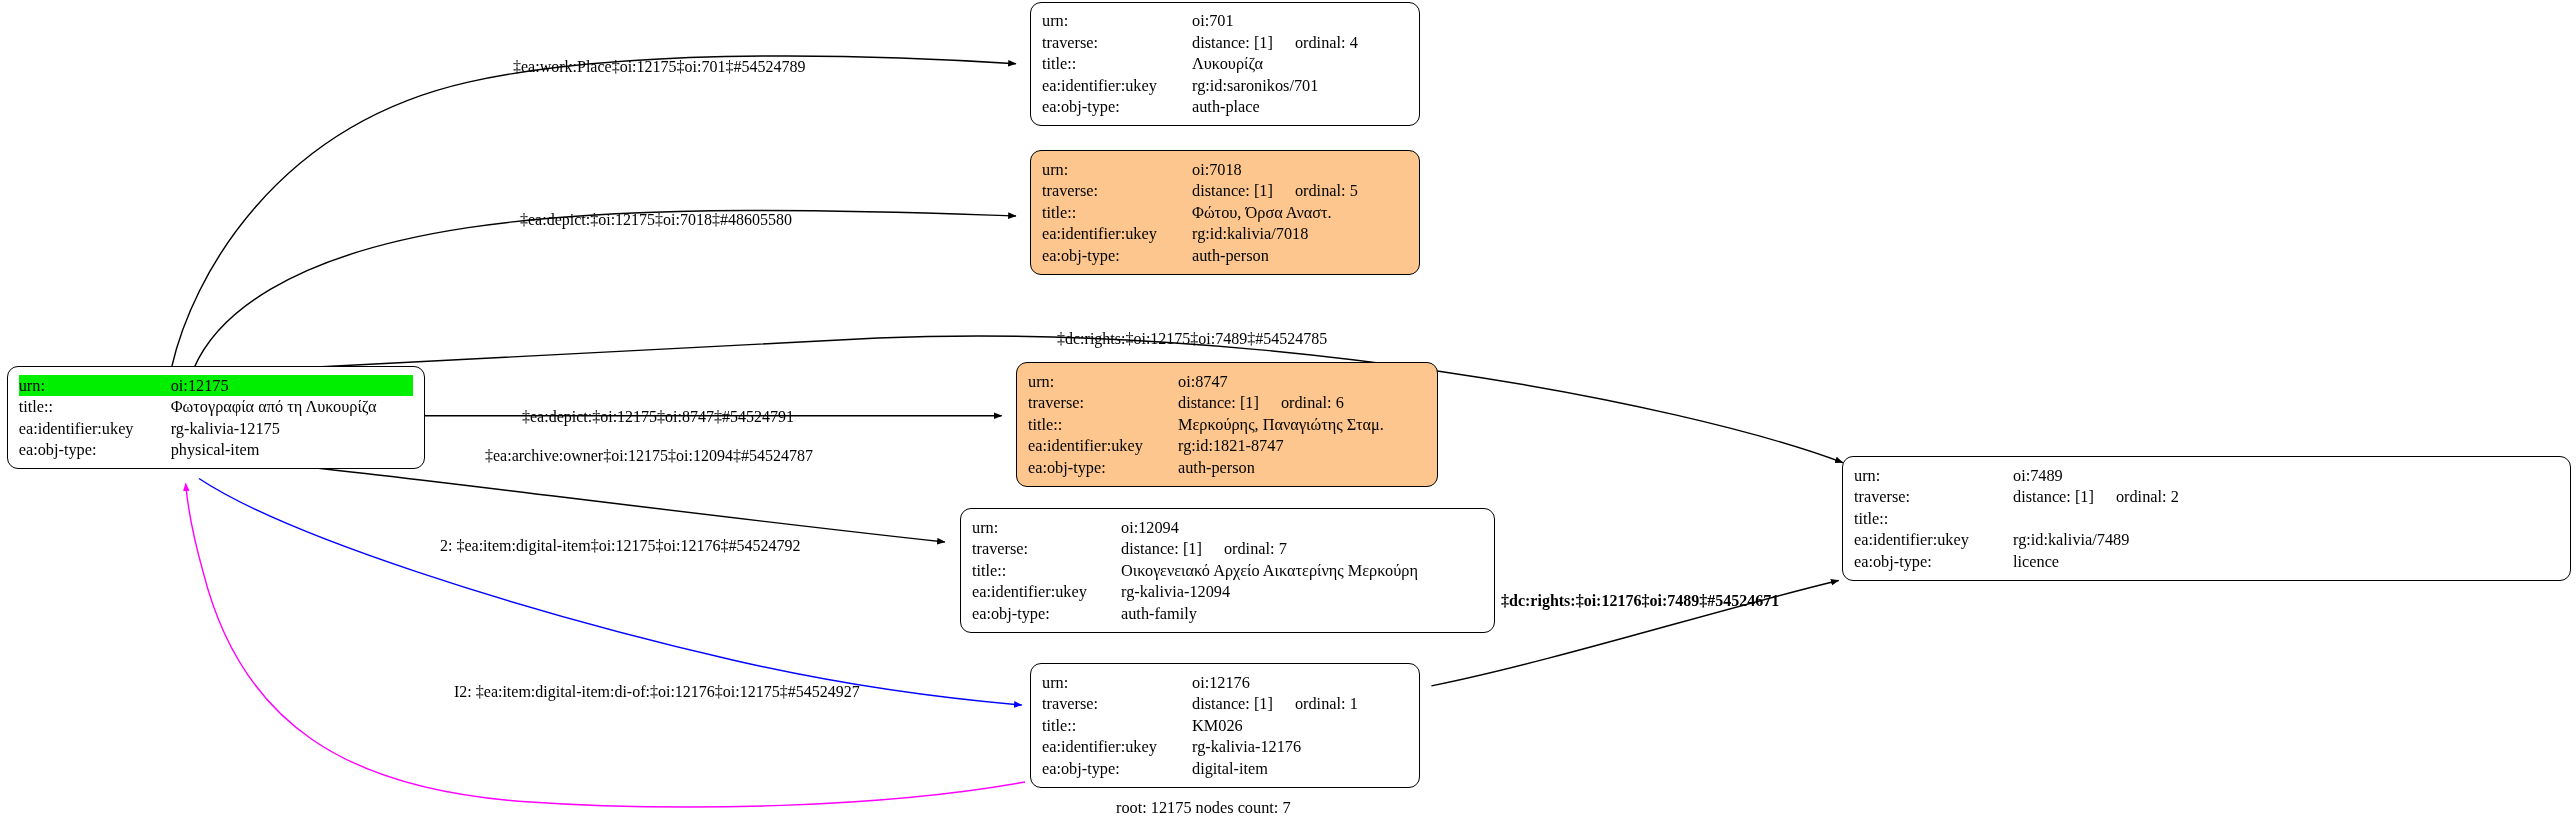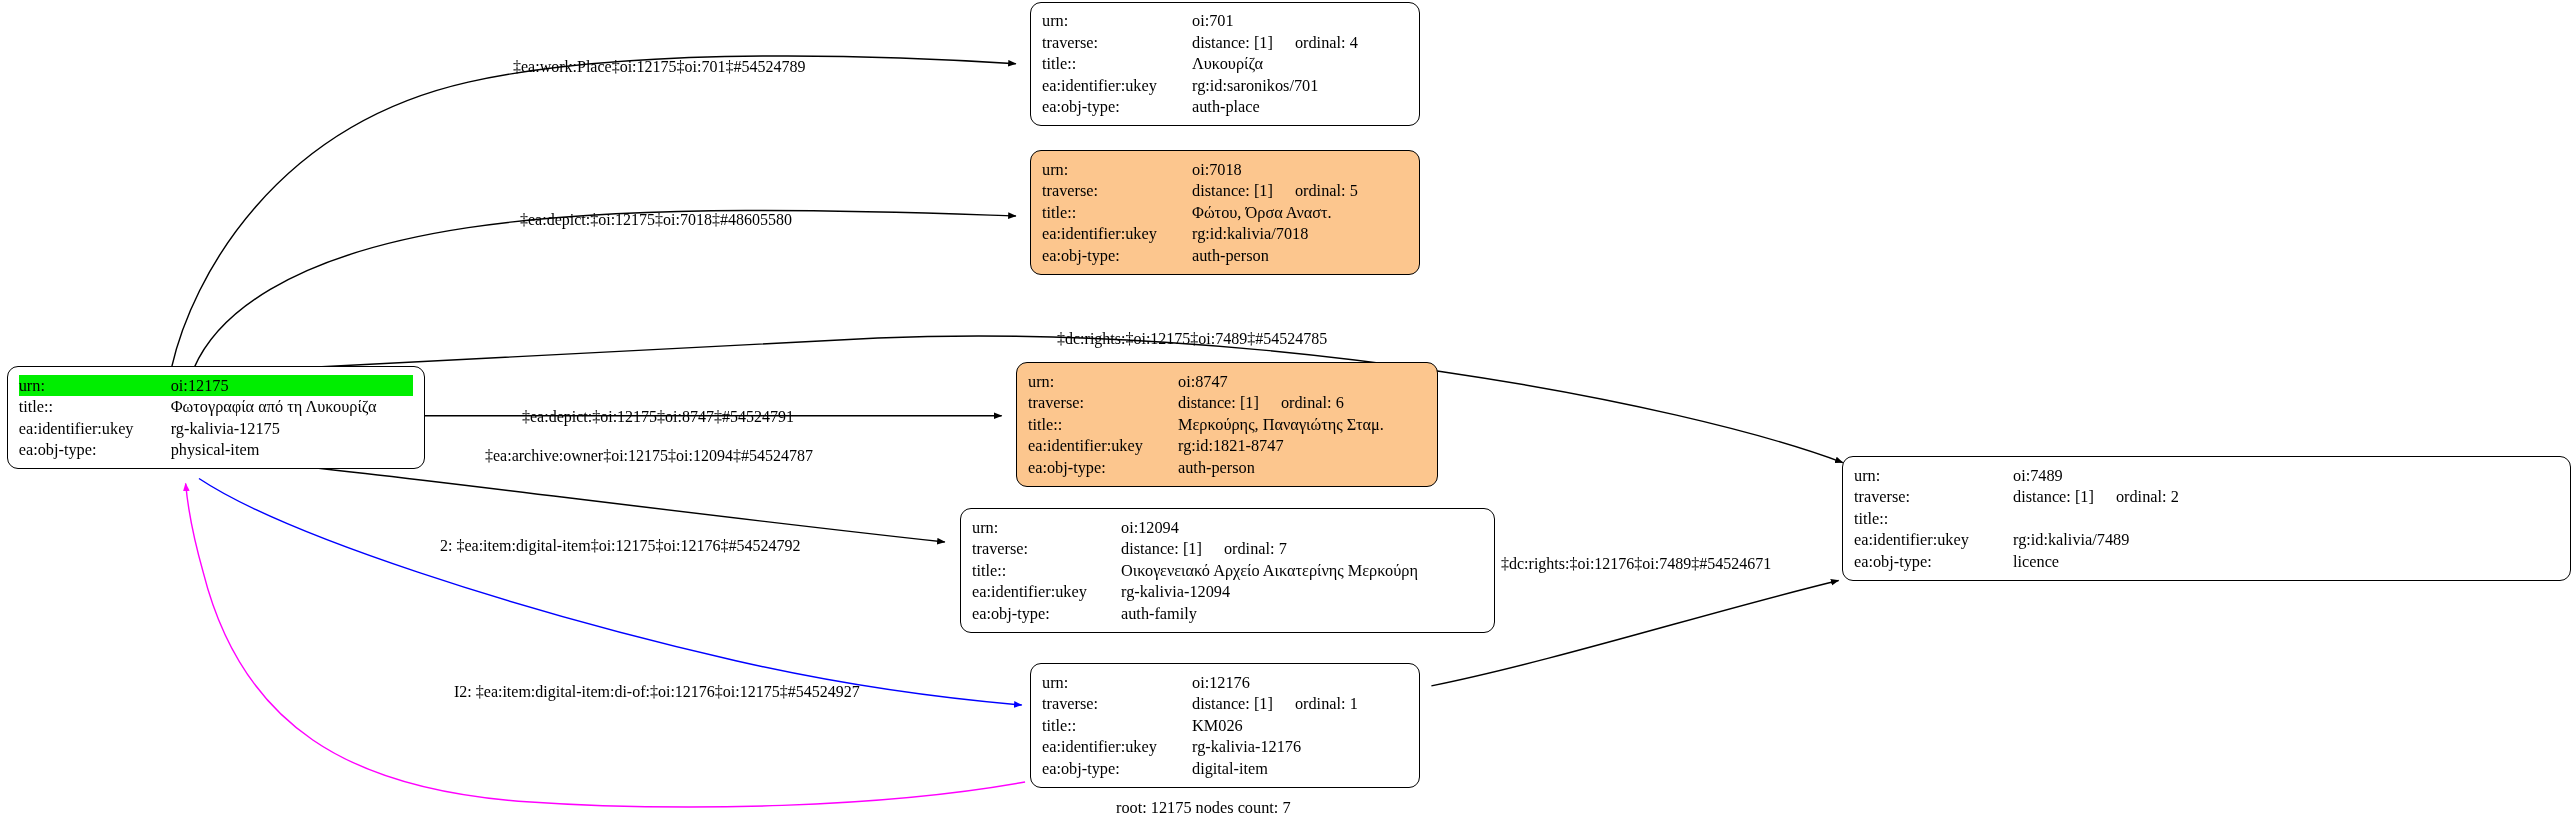--- a/index.html
+++ b/index.html
@@ -239,18 +239,18 @@
   <div class="edge-label" style="left:1057px; top:331px;">‡dc:rights:‡oi:12175‡oi:7489‡#54524785</div>
 
   <div class="edge-label" style="left:522px; top:409px;">‡ea:depict:‡oi:12175‡oi:8747‡#54524791</div>
 
   <div class="edge-label" style="left:485px; top:448px;">‡ea:archive:owner‡oi:12175‡oi:12094‡#54524787</div>
 
   <div class="edge-label" style="left:440px; top:538px;">2: ‡ea:item:digital-item‡oi:12175‡oi:12176‡#54524792</div>
 
   <div class="edge-label" style="left:454px; top:684px;">I2: ‡ea:item:digital-item:di-of:‡oi:12176‡oi:12175‡#54524927</div>
 
-  <div class="edge-label" style="left:1501px; top:556px;">‡dc:rights:‡oi:12176‡oi:7489‡#54524671</div>
+  <div class="edge-label" style="left:1501px; top:593px;font-weight:bold;">‡dc:rights:‡oi:12176‡oi:7489‡#54524671</div>
 
   <div class="caption" style="left:1116px; top:798px;">root: 12175 nodes count: 7</div>
 
 </div>
 
 
 </body></html>

